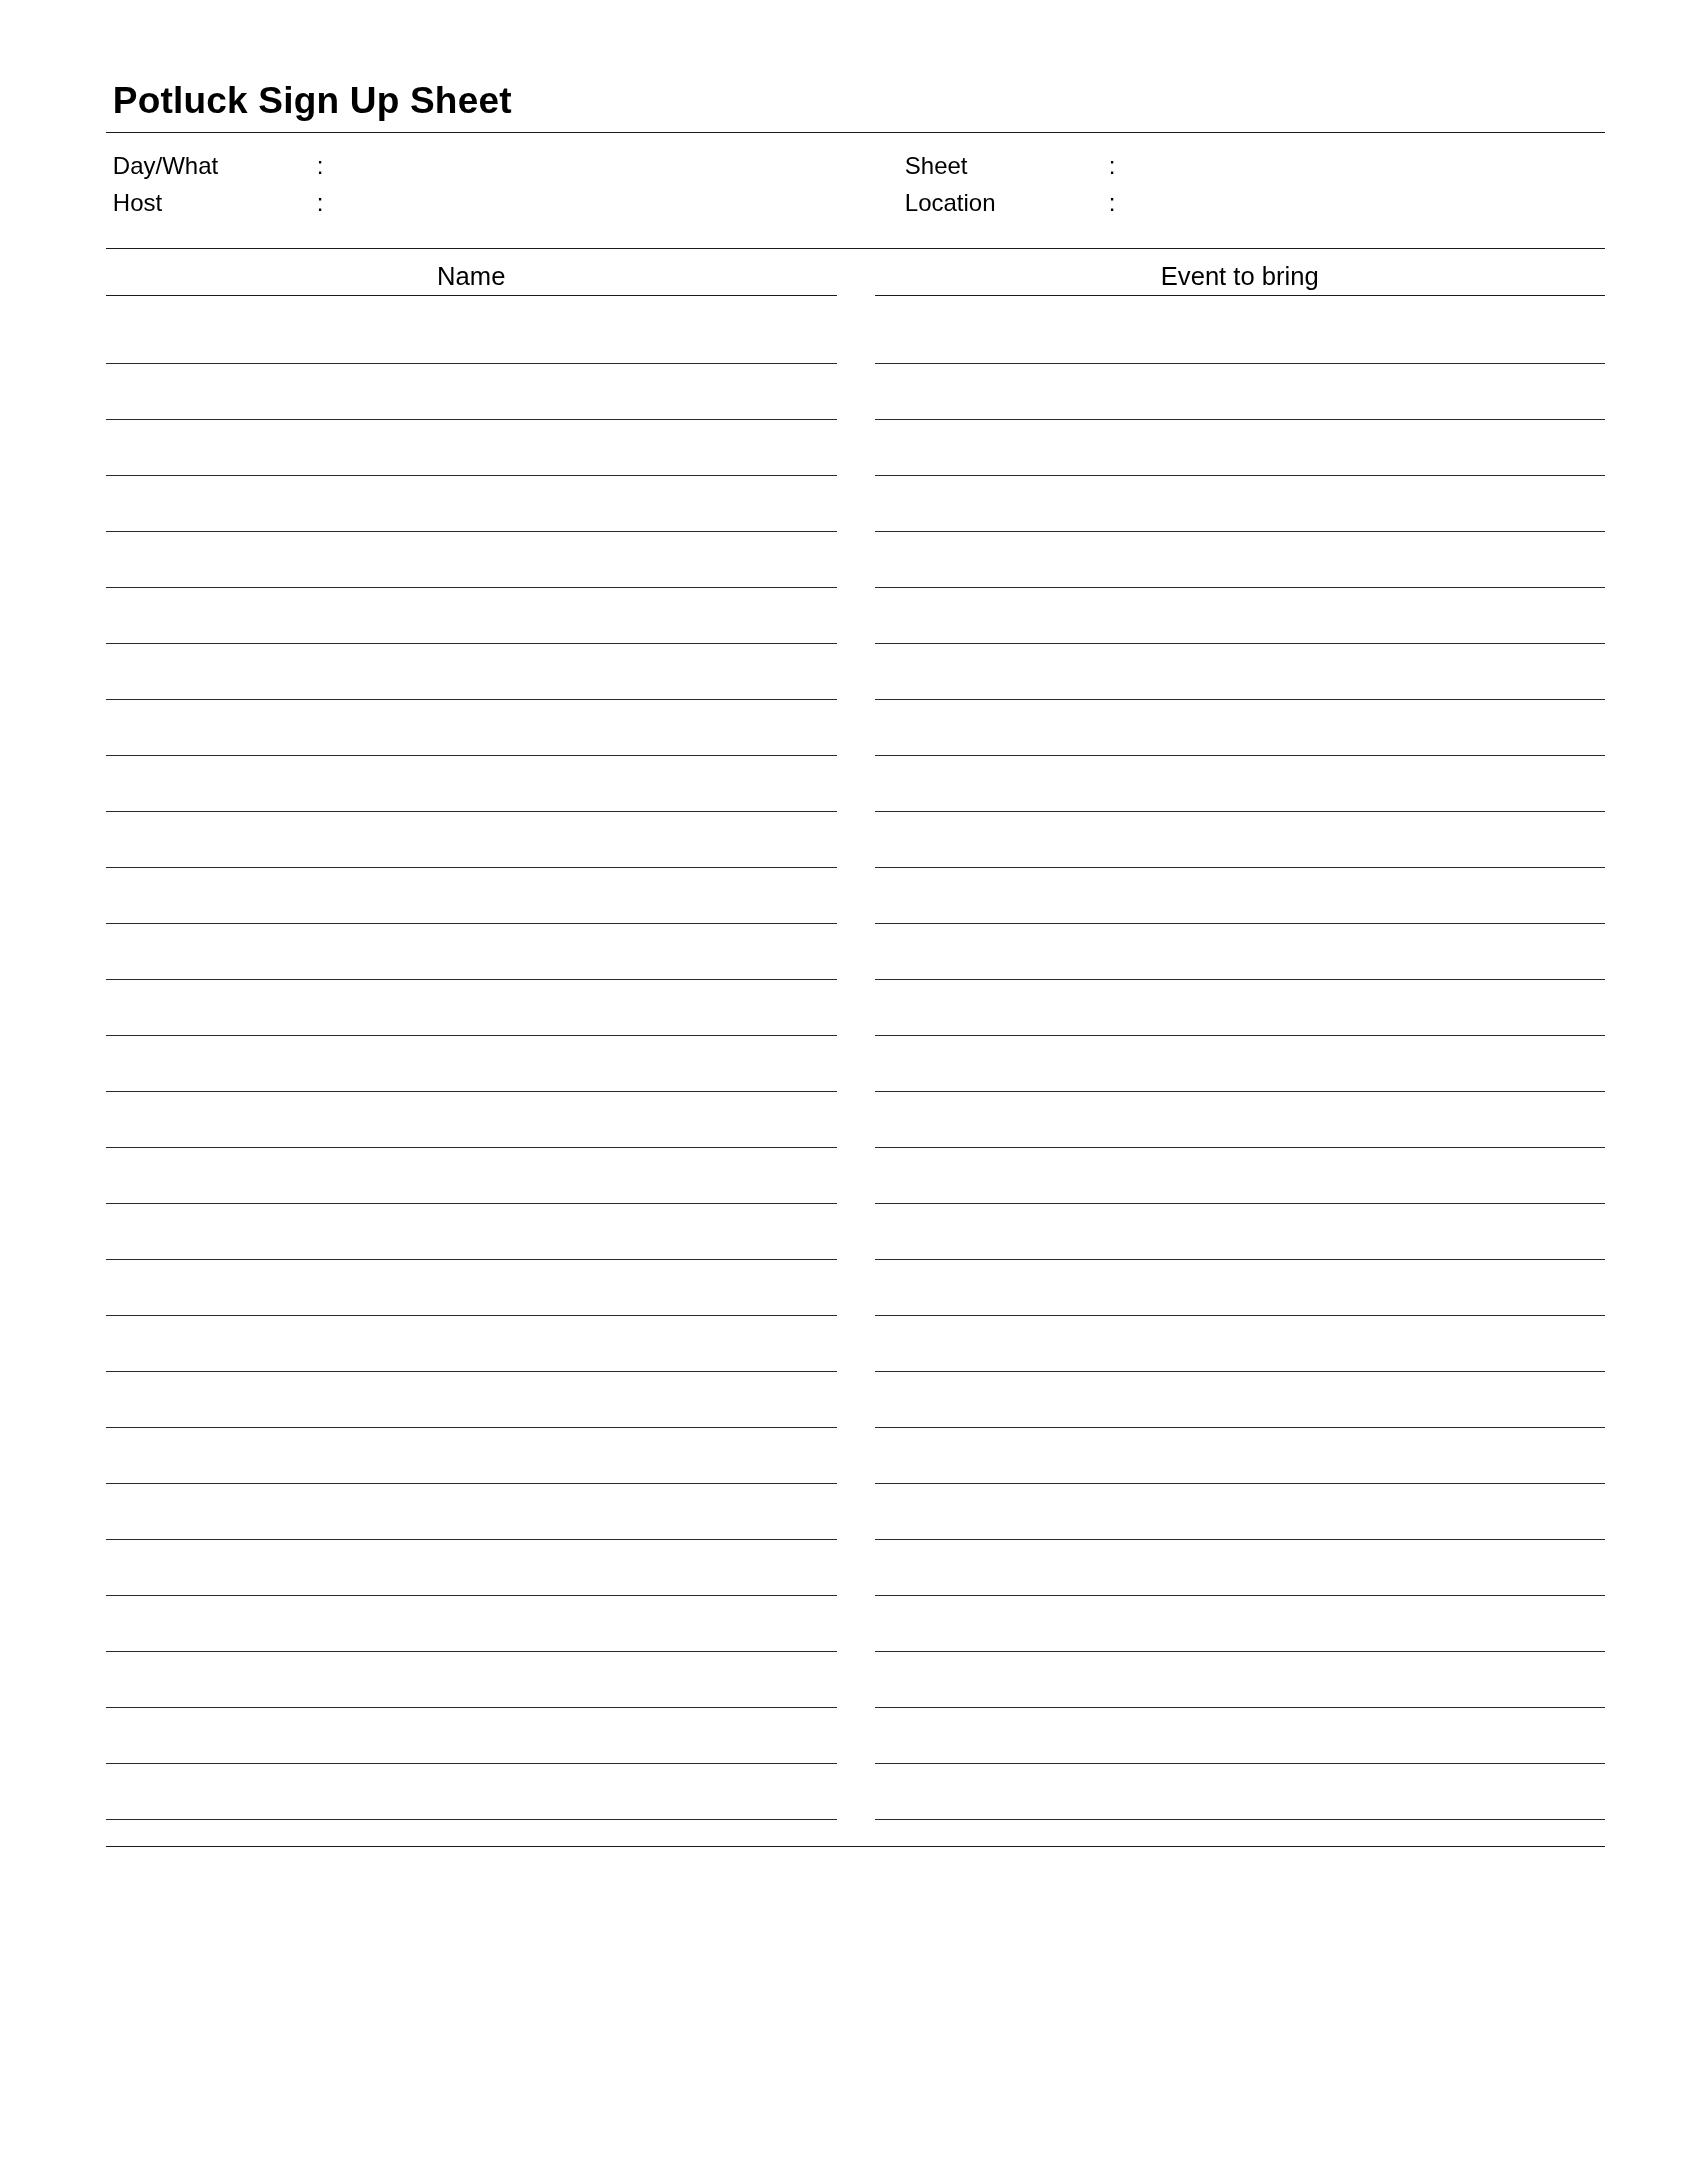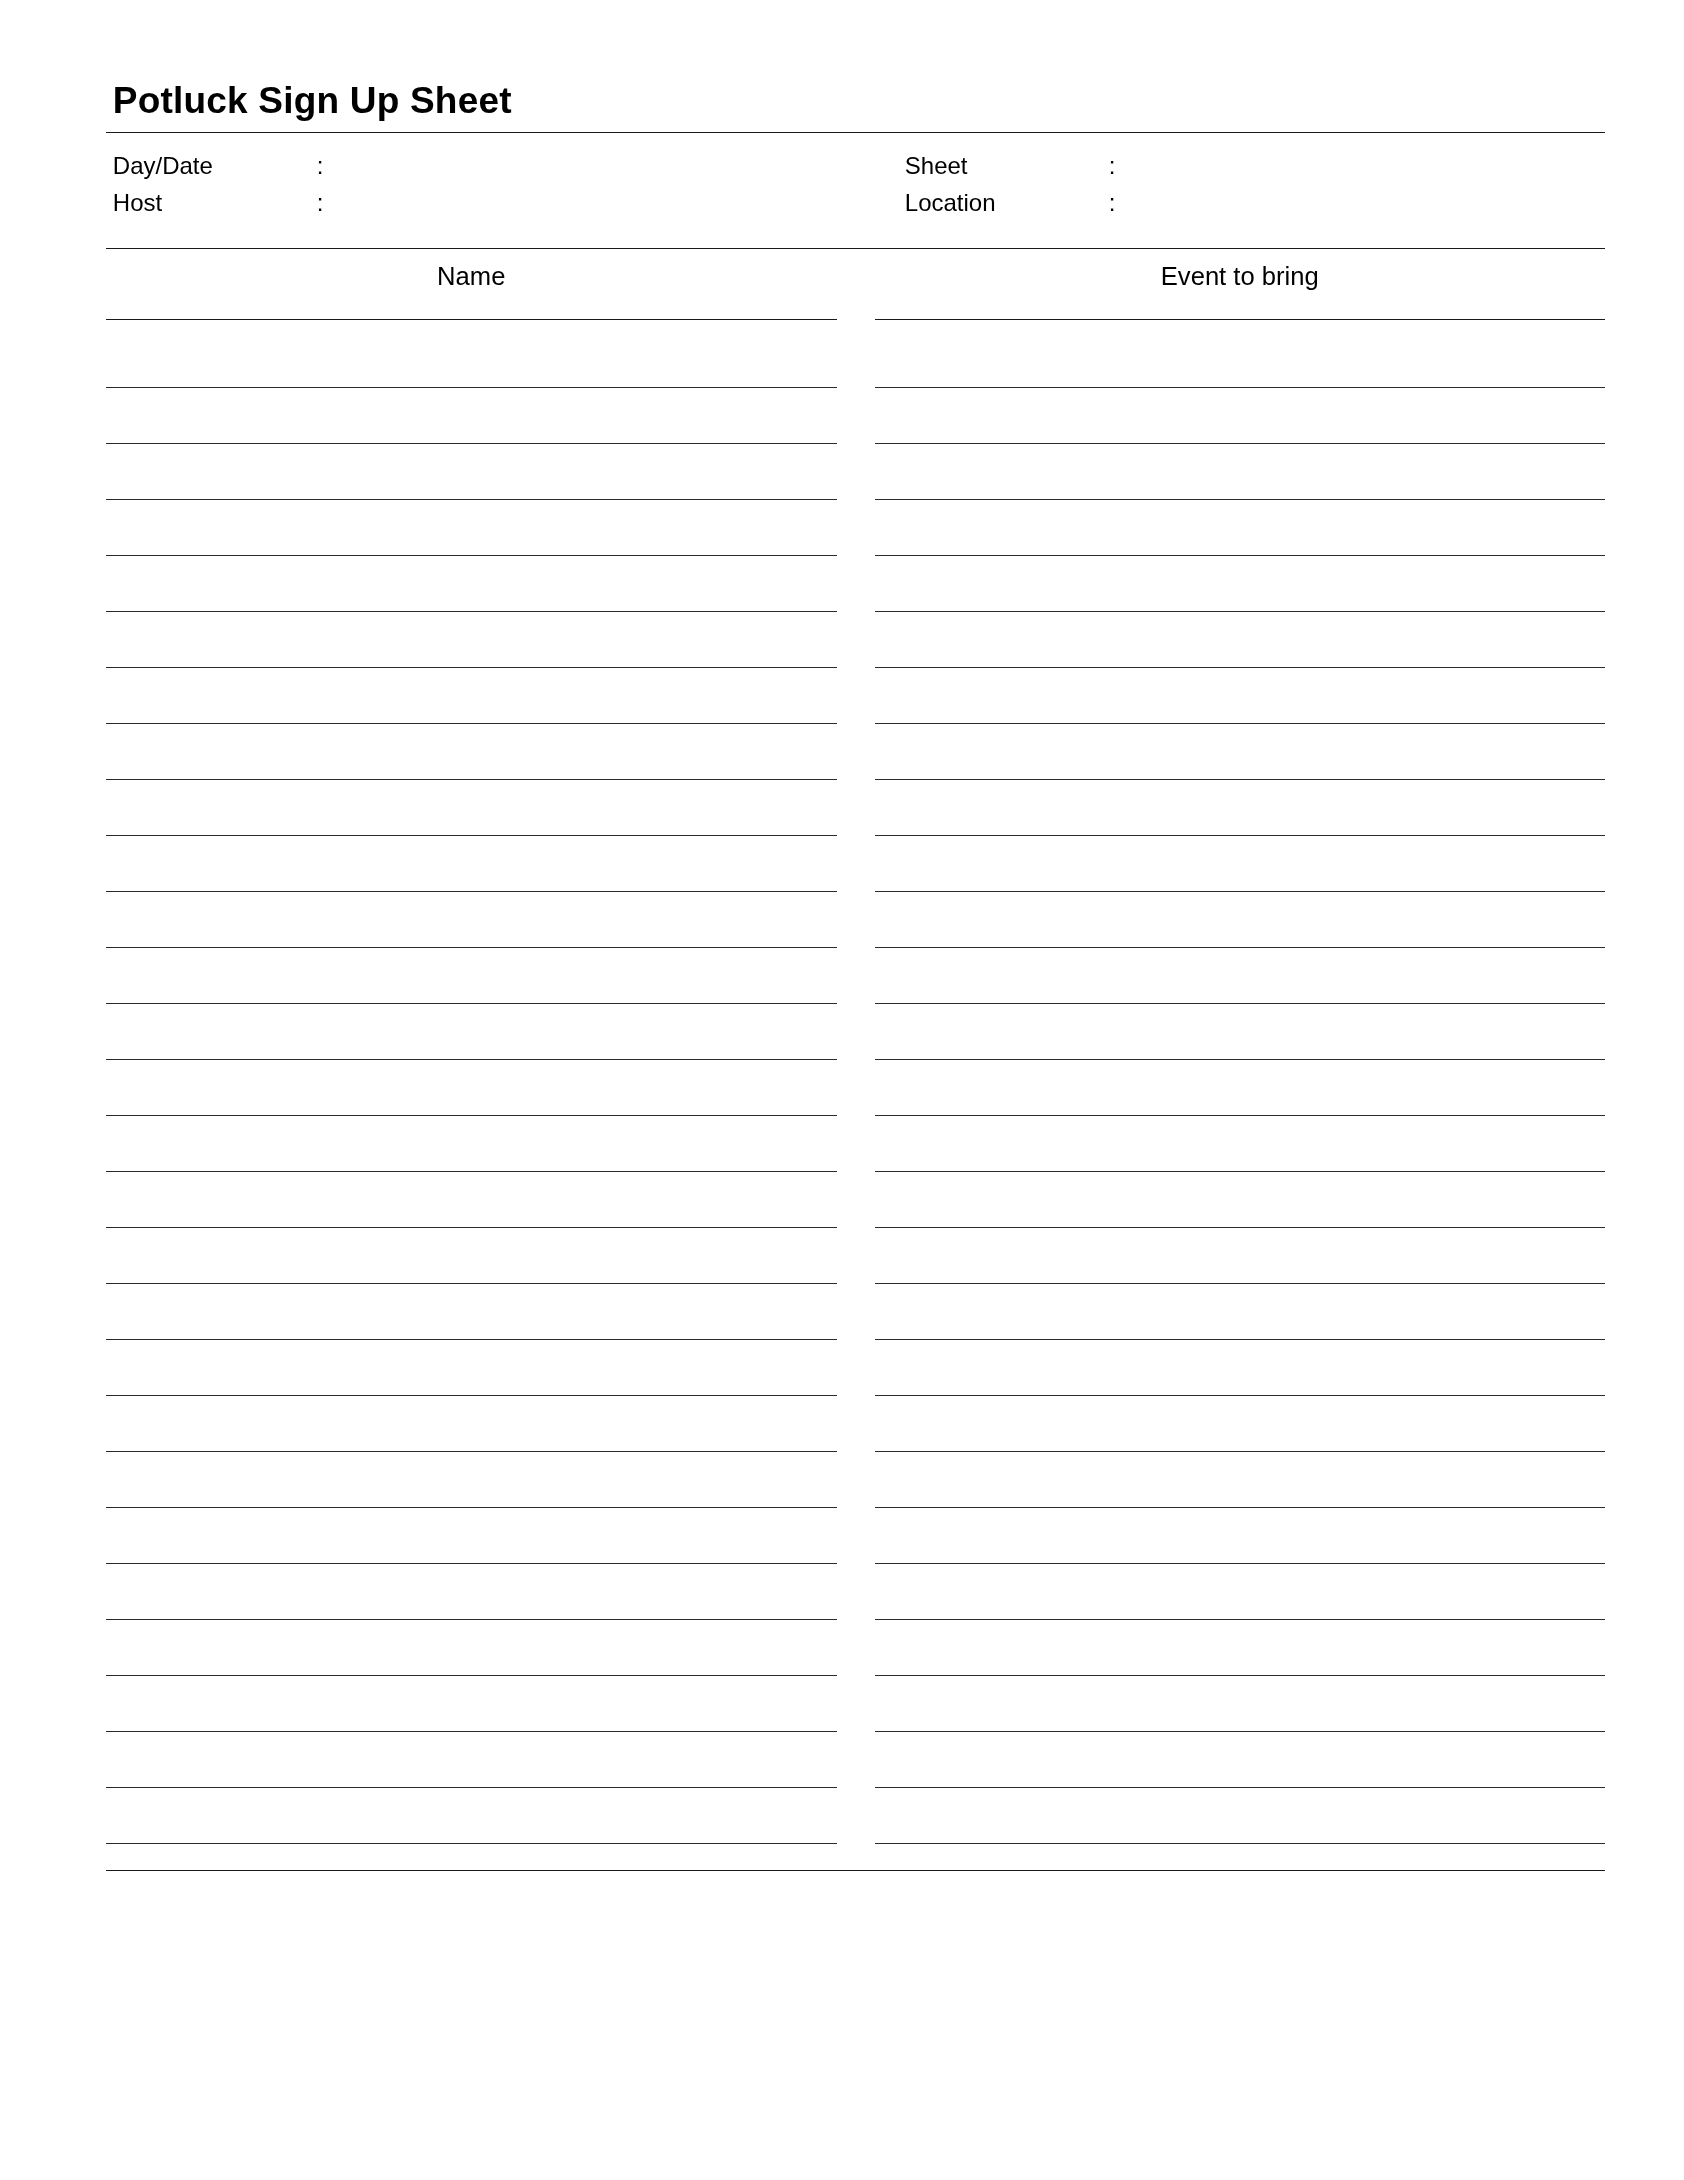--- a/index.html
+++ b/index.html
@@ -87,21 +87,21 @@
   .table col.c1 { width: 50%; }
   .table col.c2 { width: 50%; }
 
   .head-row th {
     padding: 13.6px 0 12px 0;
     font-weight: normal;
   }
   .head-cell {
     font-size: 25.6px;
     text-align: center;
-    padding-bottom: 28px;
+    padding-bottom: 4px;
     border-bottom: 1.7px solid #1a1a1a;
   }
   .head-cell.left-cell { margin-right: 19px; }
   .head-cell.right-cell { margin-left: 19px; }
 
   .row-cell {
     height: 56px;
     vertical-align: bottom;
     padding: 0;
   }
@@ -132,21 +132,21 @@
   <div class="sheet">
 
     <div class="title-block">
       <h1 class="title">Potluck Sign Up Sheet</h1>
     </div>
 
     <div class="meta">
       <div class="meta-col left">
 
         <div class="meta-row">
-          <span class="meta-label">Day/Date</span>
+          <span class="meta-label">Day/What</span>
           <span class="meta-colon">:</span>
           <span class="meta-value"></span>
         </div>
 
         <div class="meta-row">
           <span class="meta-label">Host</span>
           <span class="meta-colon">:</span>
           <span class="meta-value"></span>
         </div>
 

